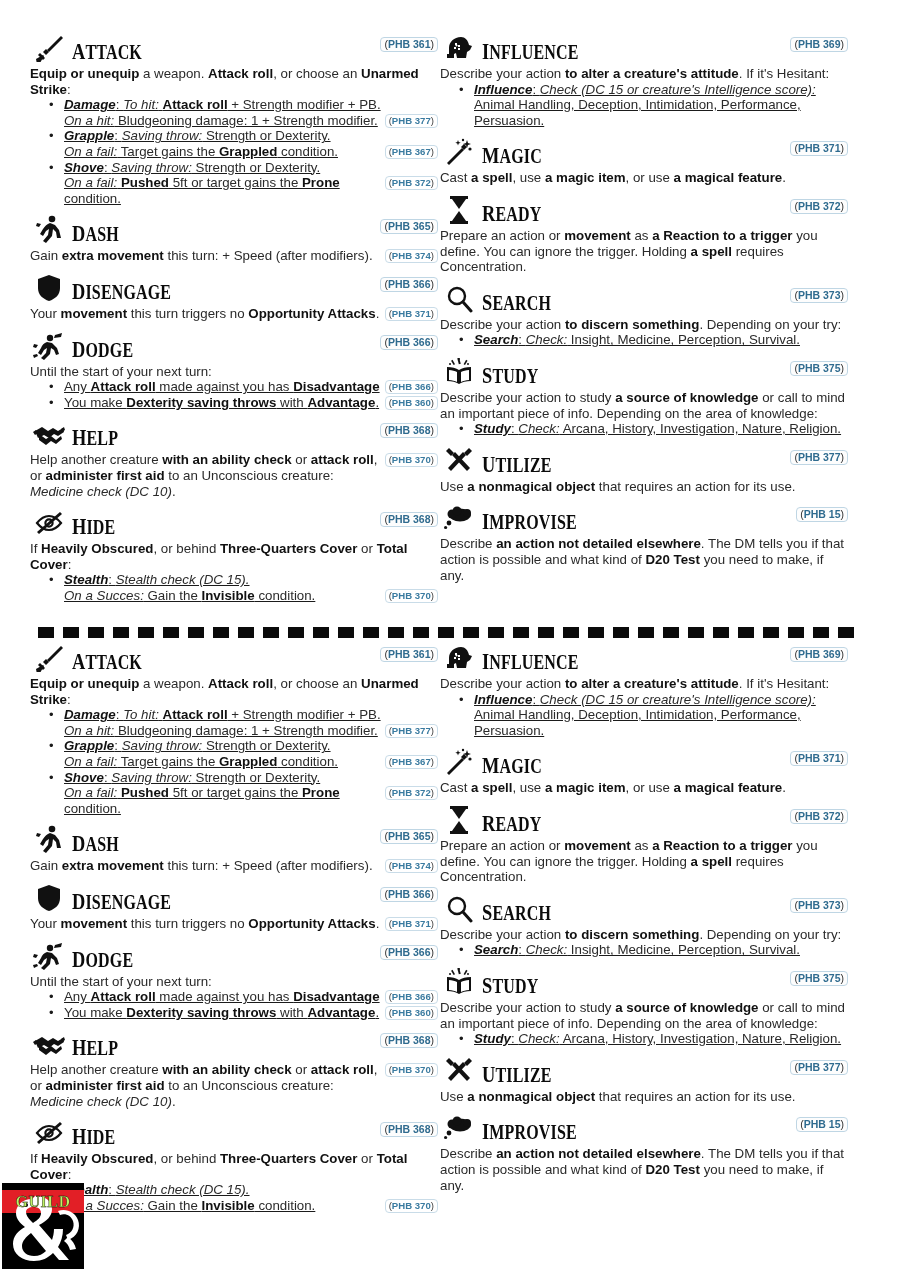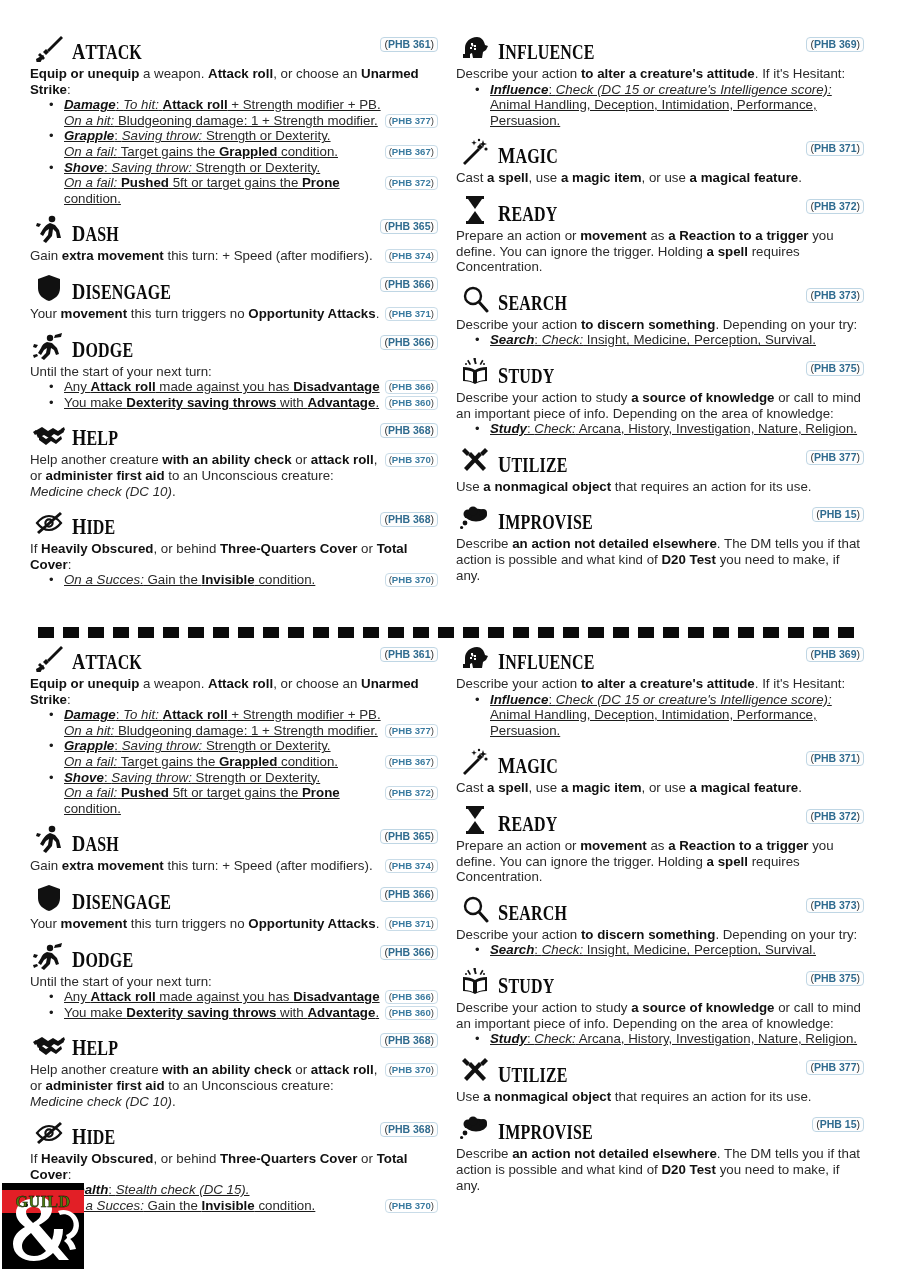--- a/index.html
+++ b/index.html
@@ -13,21 +13,21 @@
     position: relative;
     overflow: hidden;
   }
 
   .half {
     position: relative;
     width: 716px;
     height: 612px;
     padding: 26px 30px 0 30px;
     display: flex;
-    gap: 18px;
+    gap: 2px;
   }
   .half.bottom { height: 636px; padding-top: 24px; }
 
   .col { width: 408px; flex: 0 0 408px; }
 
   
   .action { margin-bottom: 2px; }
 
   .action-head {
     display: flex;
@@ -161,21 +161,21 @@
   .guild-word {
     position: absolute;
     top: 8px;
     left: 0;
     width: 82px;
     text-align: center;
     font-family: "Liberation Serif", serif;
     font-weight: bold;
     font-size: 16px;
     line-height: 21px;
-    color: #4d7c0f;
+    color: #bef264;
     letter-spacing: 0.5px;
     z-index: 3;
     -webkit-text-stroke: 0.4px #000;
   }
   .guild-amp {
     position: absolute;
     left: 0; top: 2px;
     width: 82px; height: 84px;
     z-index: 2;
   }
@@ -297,20 +297,21 @@
               </g>
               <path fill="currentColor" d="M3 21 26 1l2 2L5 23z"></path>
             </svg>
           </span>
           <span class="action-title">Hide</span>
           <span class="ref"><span class="paren">(</span>PHB 368<span class="paren">)</span></span>
         </div>
         <div class="body-line nopad">If <b>Heavily Obscured</b>, or behind <b>Three-Quarters Cover</b> or <b>Total Cover</b>:</div>
         <ul class="bullets">
           <li>
+            <div class="body-line nopad"><b><i>Stealth</i></b>: <i>Stealth check (DC 15).</i></div>
             <div class="body-line"><i>On a Succes:</i> Gain the <b>Invisible</b> condition.<span class="inline-ref"><span class="paren">(</span>PHB 370<span class="paren">)</span></span></div>
           </li>
         </ul>
       </div>
     </div>
   <div class="col" id="col-right-top">
       <div class="action">
         <div class="action-head">
           <span class="icon">
             <svg width="28" height="28" viewBox="0 0 28 28">

